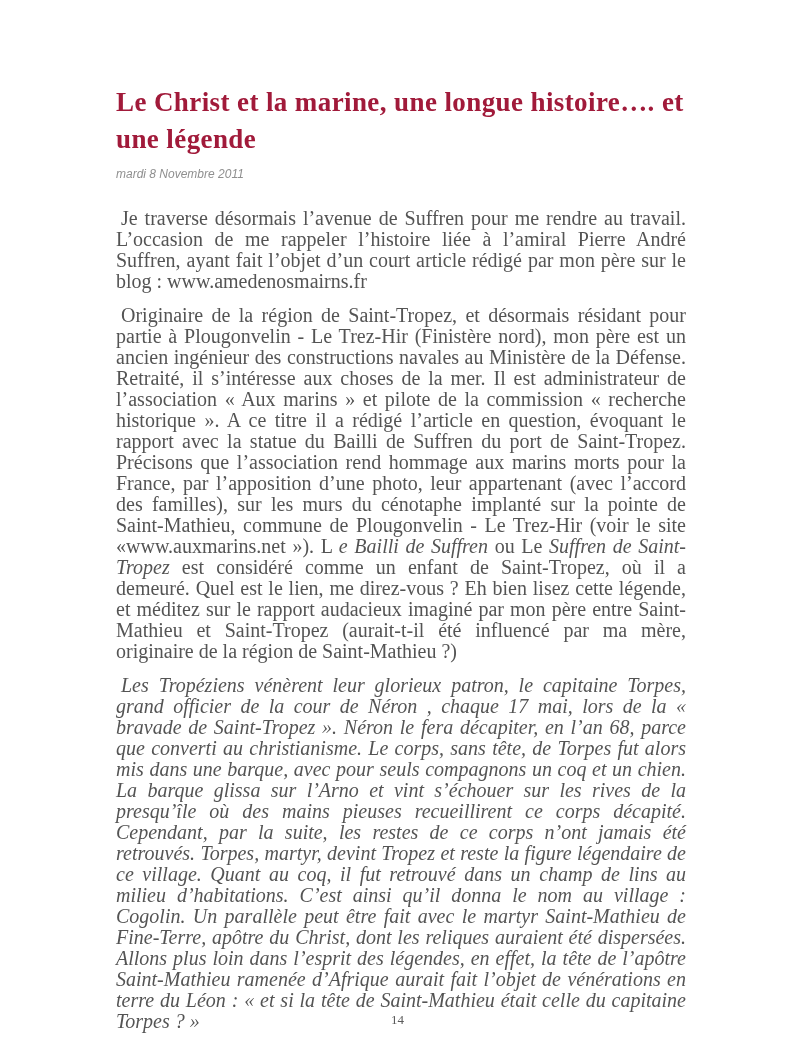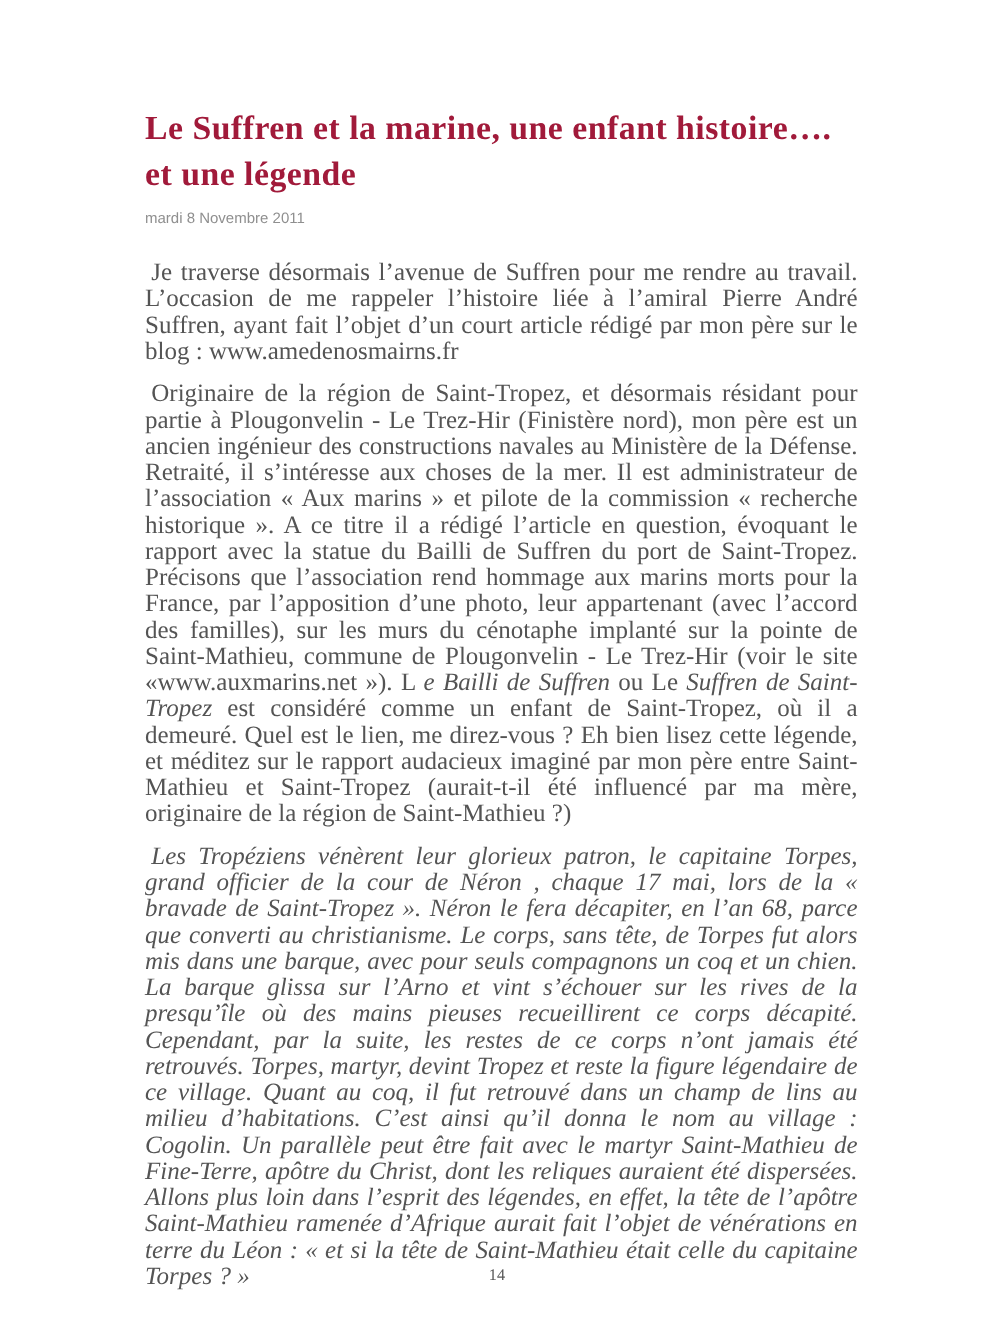--- a/index.html
+++ b/index.html
@@ -27,20 +27,21 @@
     font-family:"Liberation Serif",serif;
     font-weight:bold;
     font-size:27px;
     line-height:37px;
     letter-spacing:0.4px;
     color:var(--title-color);
     margin:0 0 9px 0;
   }
   .date{
     font-family:"Liberation Sans",sans-serif;
+    font-style:italic;
     font-size:12px;
     color:var(--date-color);
     margin:0 0 27px 0;
   }
   .para{
     font-family:"Liberation Serif",serif;
     font-size:20px;
     line-height:21px;
     color:var(--body-color);
     text-align:justify;
@@ -58,21 +59,21 @@
     font-family:"Liberation Serif",serif;
     font-size:13px;
     color:var(--pagenum-color);
   }
 </style>
 </head>
 <body>
 
 <div class="page">
   <div class="content">
-    <h1 class="title">Le Suffren et la marine, une enfant histoire…. et une légende</h1>
+    <h1 class="title">Le Christ et la marine, une longue histoire…. et une légende</h1>
     <div class="date">mardi 8 Novembre 2011</div>
     <div>
         <p class="para"><span>Je traverse désormais l’avenue de Suffren pour me rendre au travail. L’occasion de me rappeler l’histoire liée à l’amiral Pierre André Suffren, ayant fait l’objet d’un court article rédigé par mon père sur le blog : www.amedenosmairns.fr</span></p>
         <p class="para"><span>Originaire de la région de Saint-Tropez, et désormais résidant pour partie à Plougonvelin - Le Trez-Hir (Finistère nord), mon père est un ancien ingénieur des constructions navales au Ministère de la Défense. Retraité, il s’intéresse aux choses de la mer. Il est administrateur de l’association « Aux marins » et pilote de la commission « recherche historique ». A ce titre il a rédigé l’article en question, évoquant le rapport avec la statue du Bailli de Suffren du port de Saint-Tropez. Précisons que l’association rend hommage aux marins morts pour la France, par l’apposition d’une photo, leur appartenant (avec l’accord des familles), sur les murs du cénotaphe implanté sur la pointe de Saint-Mathieu, commune de Plougonvelin - Le Trez-Hir (voir le site «www.auxmarins.net »). L </span><span class="em">e Bailli de Suffren</span><span> ou Le </span><span class="em">Suffren de Saint-Tropez</span><span> est considéré comme un enfant de Saint-Tropez, où il a demeuré. Quel est le lien, me direz-vous ? Eh bien lisez cette légende, et méditez sur le rapport audacieux imaginé par mon père entre Saint-Mathieu et Saint-Tropez (aurait-t-il été influencé par ma mère, originaire de la région de Saint-Mathieu ?)</span></p>
         <p class="para italic"><span class="em">Les Tropéziens vénèrent leur glorieux patron, le capitaine Torpes, grand officier de la cour de Néron , chaque 17 mai, lors de la « bravade de Saint-Tropez ». Néron le fera décapiter, en l’an 68, parce que converti au christianisme. Le corps, sans tête, de Torpes fut alors mis dans une barque, avec pour seuls compagnons un coq et un chien. La barque glissa sur l’Arno et vint s’échouer sur les rives de la presqu’île où des mains pieuses recueillirent ce corps décapité. Cependant, par la suite, les restes de ce corps n’ont jamais été retrouvés. Torpes, martyr, devint Tropez et reste la figure légendaire de ce village. Quant au coq, il fut retrouvé dans un champ de lins au milieu d’habitations. C’est ainsi qu’il donna le nom au village : Cogolin. Un parallèle peut être fait avec le martyr Saint-Mathieu de Fine-Terre, apôtre du Christ, dont les reliques auraient été dispersées. Allons plus loin dans l’esprit des légendes, en effet, la tête de l’apôtre Saint-Mathieu ramenée d’Afrique aurait fait l’objet de vénérations en terre du Léon : « et si la tête de Saint-Mathieu était celle du capitaine Torpes ? »</span></p>
       </div>
   </div>
   <div class="page-number">14</div>
 </div>
 

